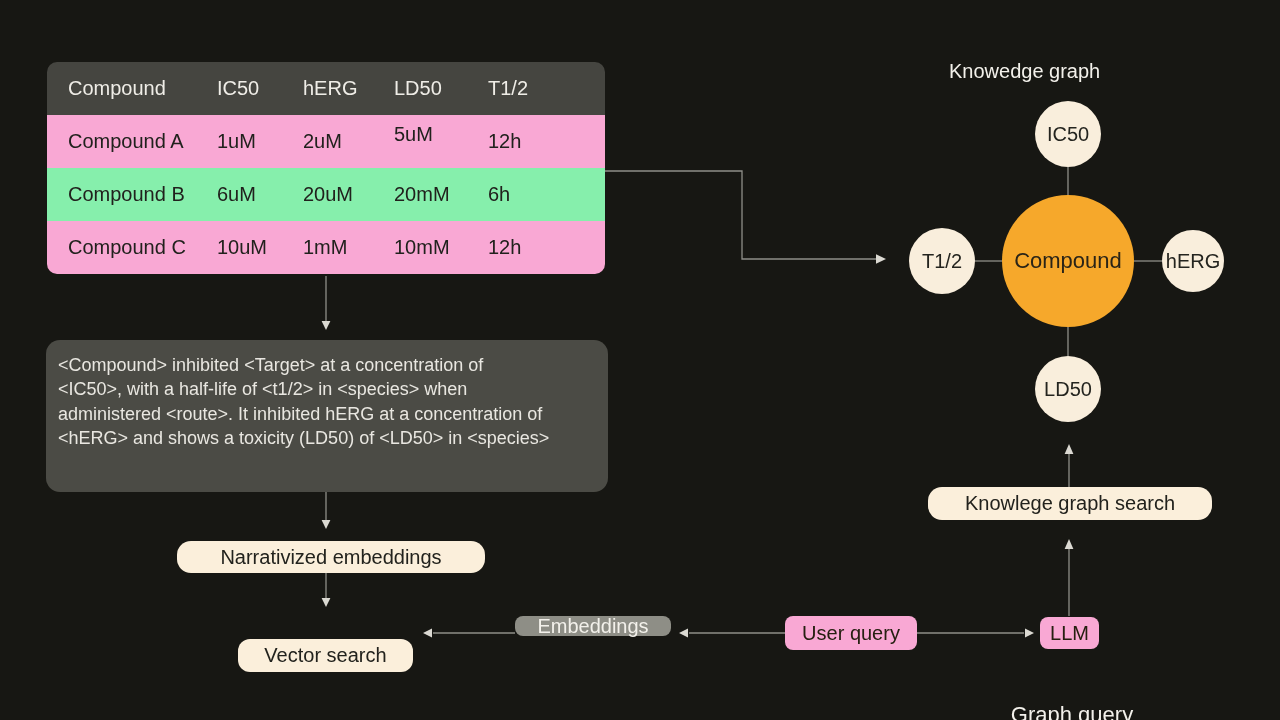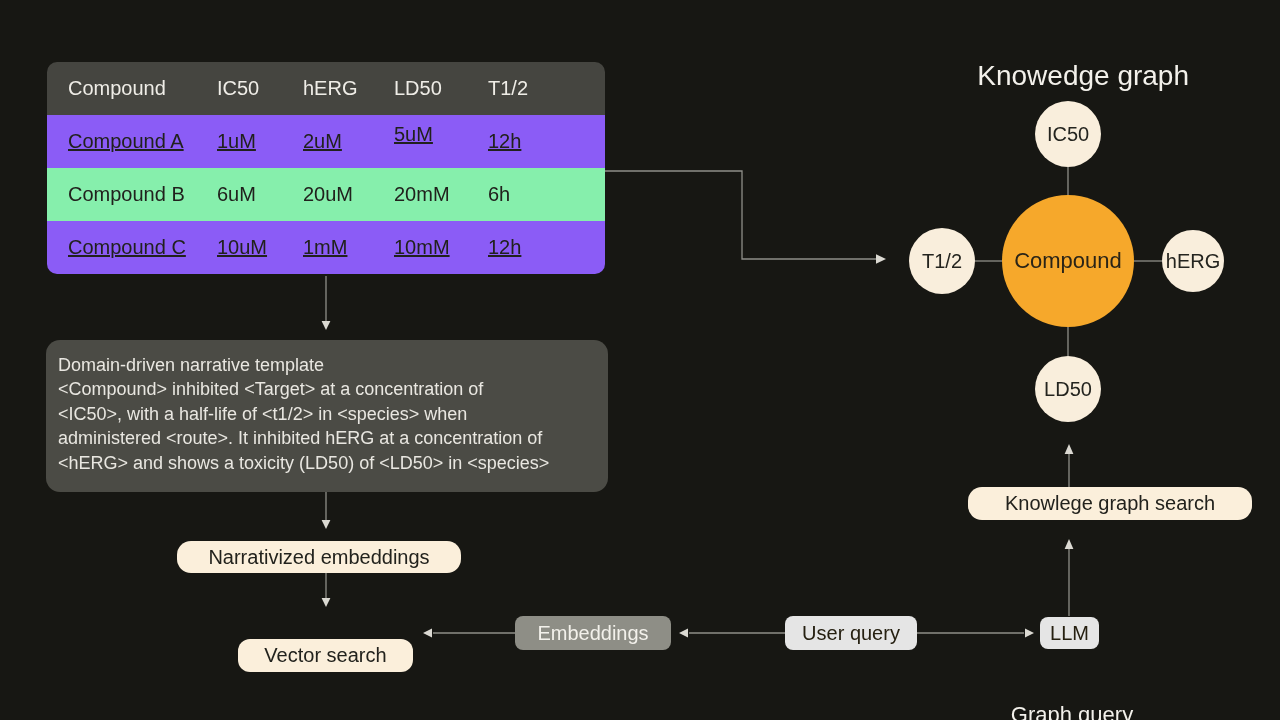--- a/index.html
+++ b/index.html
@@ -18,51 +18,51 @@
   
   .data-table {
     position:absolute; left:47px; top:62px; width:558px;
     border-radius:10px; overflow:hidden;
   }
   .trow {
     display:grid; grid-template-columns:149px 86px 91px 94px 1fr;
     align-items:center; height:53px; padding-left:21px; font-size:20px;
   }
   .trow.head { background:#454540; color:#efede7; }
-  .trow.odd  { background:#8b5cf6; color:#21211d;text-decoration:underline; }
+  .trow.odd  { background:#f9a8d4; color:#21211d; }
   .trow.even { background:#86efac; color:#21211d; }
   .cell.lift { transform:translateY(-7px); }
 
   
   .template-box {
     position:absolute; left:46px; top:340px; width:562px; height:152px;
     background:#4b4b45; border-radius:14px; color:#e9e7e1;
     padding:13px 14px 0 12px; font-size:18px; line-height:24.4px;
   }
 
   
   .kg-title {
     position:absolute; left:949px; top:60px; width:240px;
-    text-align:right; color:#f3f1eb; font-size:28px;
+    text-align:left; color:#f3f1eb; font-size:20px;
   }
   .node {
     position:absolute; border-radius:50%;
     display:flex; align-items:center; justify-content:center;
     background:#f9eedc; color:#24241f; font-size:20px;
   }
   .node.center { background:#f6a82b; color:#2a2417; font-size:22px; }
 
   
   .chip {
     position:absolute; display:flex; align-items:center; justify-content:center;
     background:#fbefdb; color:#22221d; font-size:20px; border-radius:14px;
     white-space:nowrap;
   }
   .chip.gray   { background:#8e8e86; color:#f3f1eb; border-radius:8px; }
-  .chip.orange { background:#e5e5e5; color:#262011; border-radius:8px; }
+  .chip.orange { background:#f9a8d4; color:#262011; border-radius:8px; }
   .float-label {
     position:absolute; color:#f3f1eb; font-size:22px; text-align:center;margin-top:44px;
   }
 </style>
 </head>
 <body>
 
 <div class="canvas">
 
   <svg class="wires" viewBox="0 0 1280 720">
@@ -145,42 +145,41 @@
     <div class="trow odd">
       <div class="cell">Compound C</div>
       <div class="cell">10uM</div>
       <div class="cell">1mM</div>
       <div class="cell">10mM</div>
       <div class="cell">12h</div>
     </div>
   </div>
 
   <div class="template-box">
-    <div>Domain-driven narrative template</div>
     <div>&lt;Compound&gt; inhibited &lt;Target&gt; at a concentration of</div>
     <div>&lt;IC50&gt;, with a half-life of &lt;t1/2&gt; in &lt;species&gt; when</div>
     <div>administered &lt;route&gt;. It inhibited hERG at a concentration of</div>
     <div>&lt;hERG&gt; and shows a toxicity (LD50) of &lt;LD50&gt; in &lt;species&gt;</div>
   </div>
 
   <div class="kg-title">Knowedge graph</div>
 
   <div class="node" style="left:1035px; top:101px; width:66px; height:66px;">IC50</div>
   <div class="node" style="left:909px; top:228px; width:66px; height:66px;">T1/2</div>
   <div class="node center" style="left:1002px; top:195px; width:132px; height:132px;">Compound</div>
   <div class="node" style="left:1162px; top:230px; width:62px; height:62px;">hERG</div>
   <div class="node" style="left:1035px; top:356px; width:66px; height:66px;">LD50</div>
 
-  <div class="chip" style="left:177px; top:541px; width:284px; height:32px;">Narrativized embeddings</div>
+  <div class="chip" style="left:177px; top:541px; width:308px; height:32px;">Narrativized embeddings</div>
 
   <div class="chip" style="left:238px; top:639px; width:175px; height:33px; border-radius:12px;">Vector search</div>
 
-  <div class="chip gray" style="left:515px; top:616px; width:156px; height:34px;">Embeddings</div>
+  <div class="chip gray" style="left:515px; top:616px; width:156px; height:20px;">Embeddings</div>
 
   <div class="chip orange" style="left:785px; top:616px; width:132px; height:34px;">User query</div>
 
   <div class="chip orange" style="left:1040px; top:617px; width:59px; height:32px;">LLM</div>
 
   <div class="float-label" style="left:1004px; top:658px; width:136px;">Graph query</div>
 
-  <div class="chip" style="left:928px; top:487px; width:284px; height:33px;margin-left:40px;">Knowlege graph search</div>
+  <div class="chip" style="left:928px; top:487px; width:284px; height:33px;">Knowlege graph search</div>
 
 </div>
 
 </body></html>

